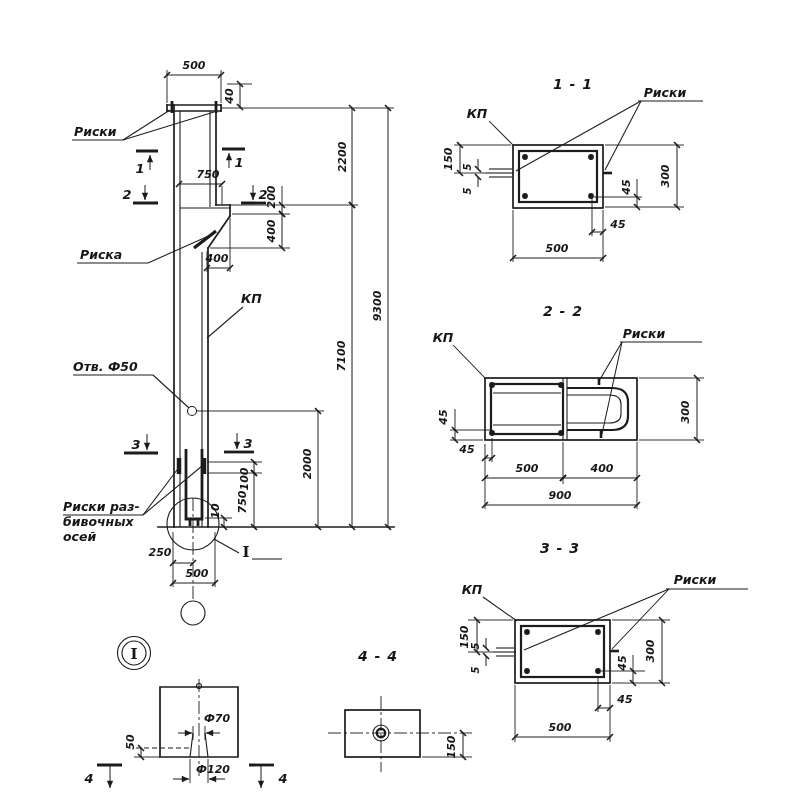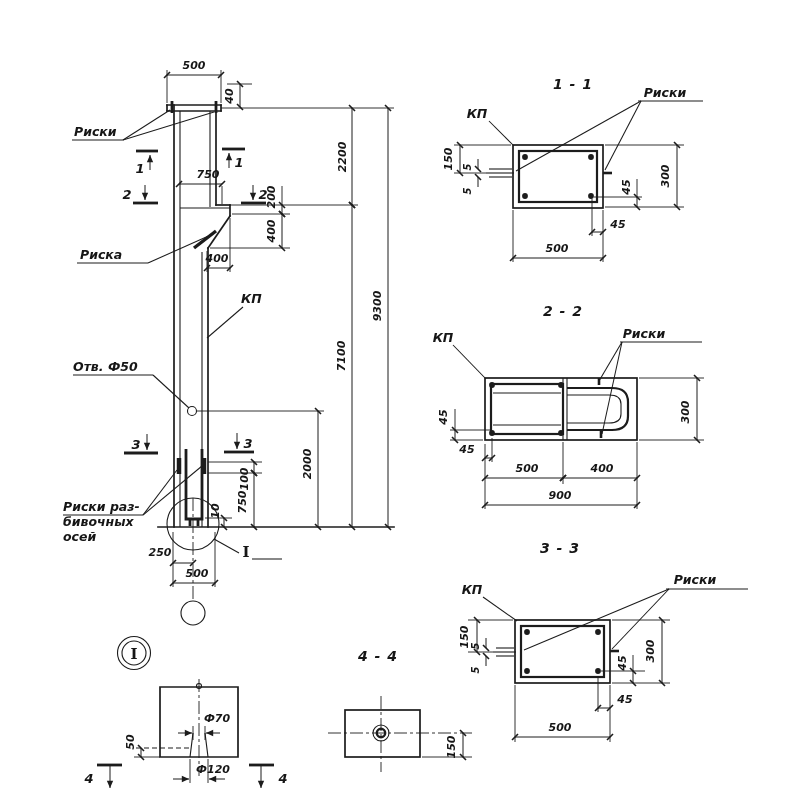--- a/index.html
+++ b/index.html
@@ -1,16 +1,16 @@
 <!DOCTYPE html>
 <html><head>
 <meta charset="utf-8">
 <style>
   html,body{margin:0;padding:0;background:#ffffff;}
-  .stage{position:relative;width:800px;height:800px;background:#ffffff;overflow:hidden;}
+  .stage{position:relative;width:800px;height:800px;background:#ffffff;overflow:hidden;border-radius:28px;}
   svg{position:absolute;left:0;top:0;}
   .ln  {stroke:#1c1c1c;stroke-width:1.7;fill:none;stroke-linecap:square;}
   .thin{stroke:#1c1c1c;stroke-width:1.1;fill:none;}
   .thk {stroke:#1c1c1c;stroke-width:2.8;fill:none;}
   .ext {stroke:#1c1c1c;stroke-width:0.9;fill:none;}
   .ldr {stroke:#1c1c1c;stroke-width:1.05;fill:none;}
   .dim {stroke:#1c1c1c;stroke-width:1;fill:none;marker-start:url(#tk);marker-end:url(#tk);}
   .dimE{stroke:#1c1c1c;stroke-width:1;fill:none;marker-end:url(#tk);}
   .arr {stroke:#1c1c1c;stroke-width:1;fill:none;marker-end:url(#ar);}
   .cl  {stroke:#1c1c1c;stroke-width:0.9;fill:none;stroke-dasharray:13 3 3 3;}

